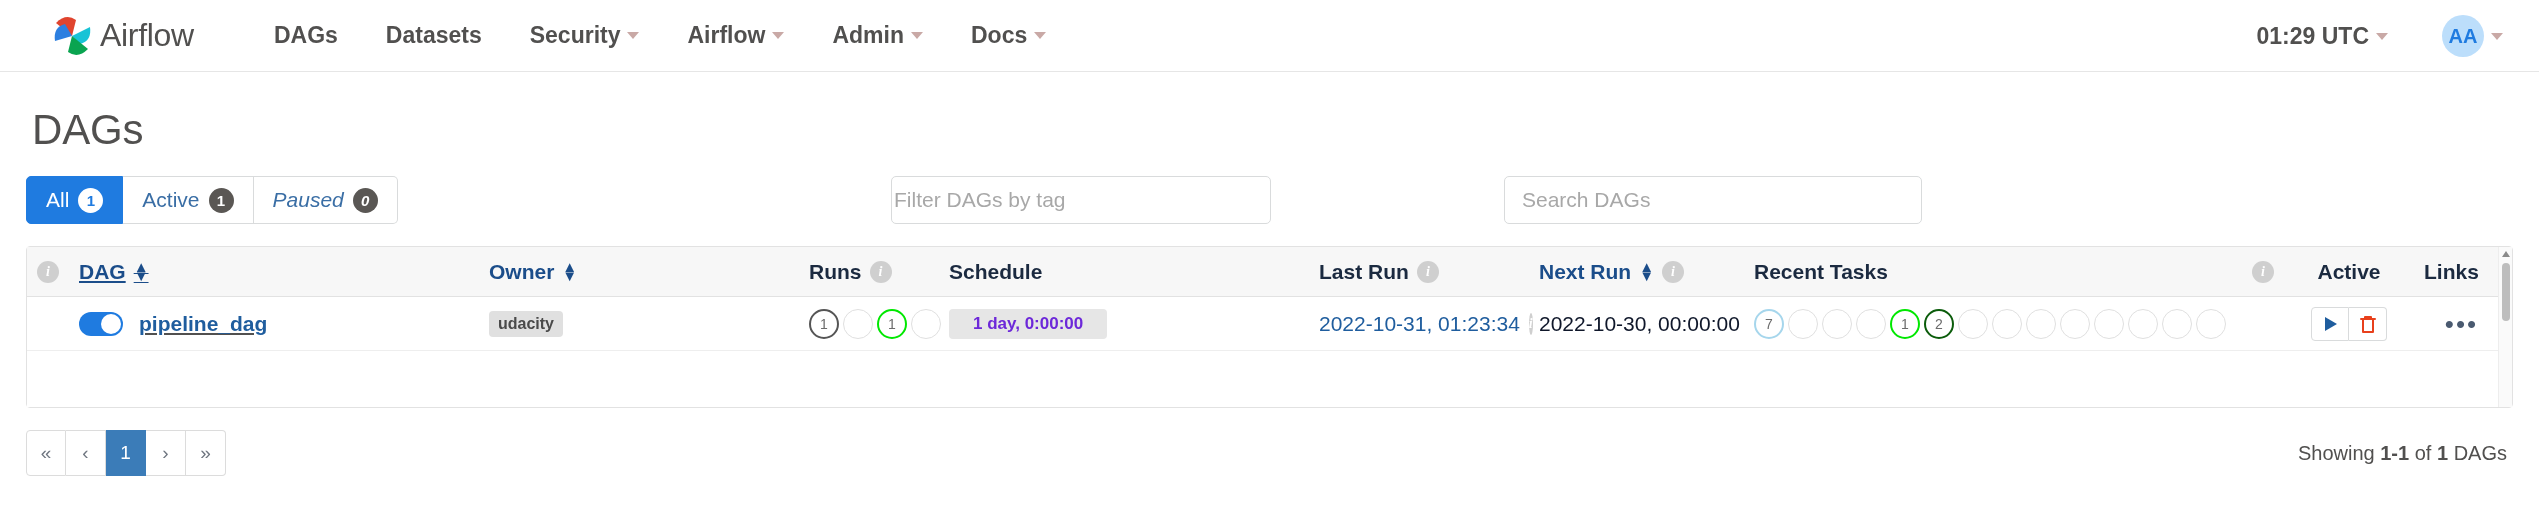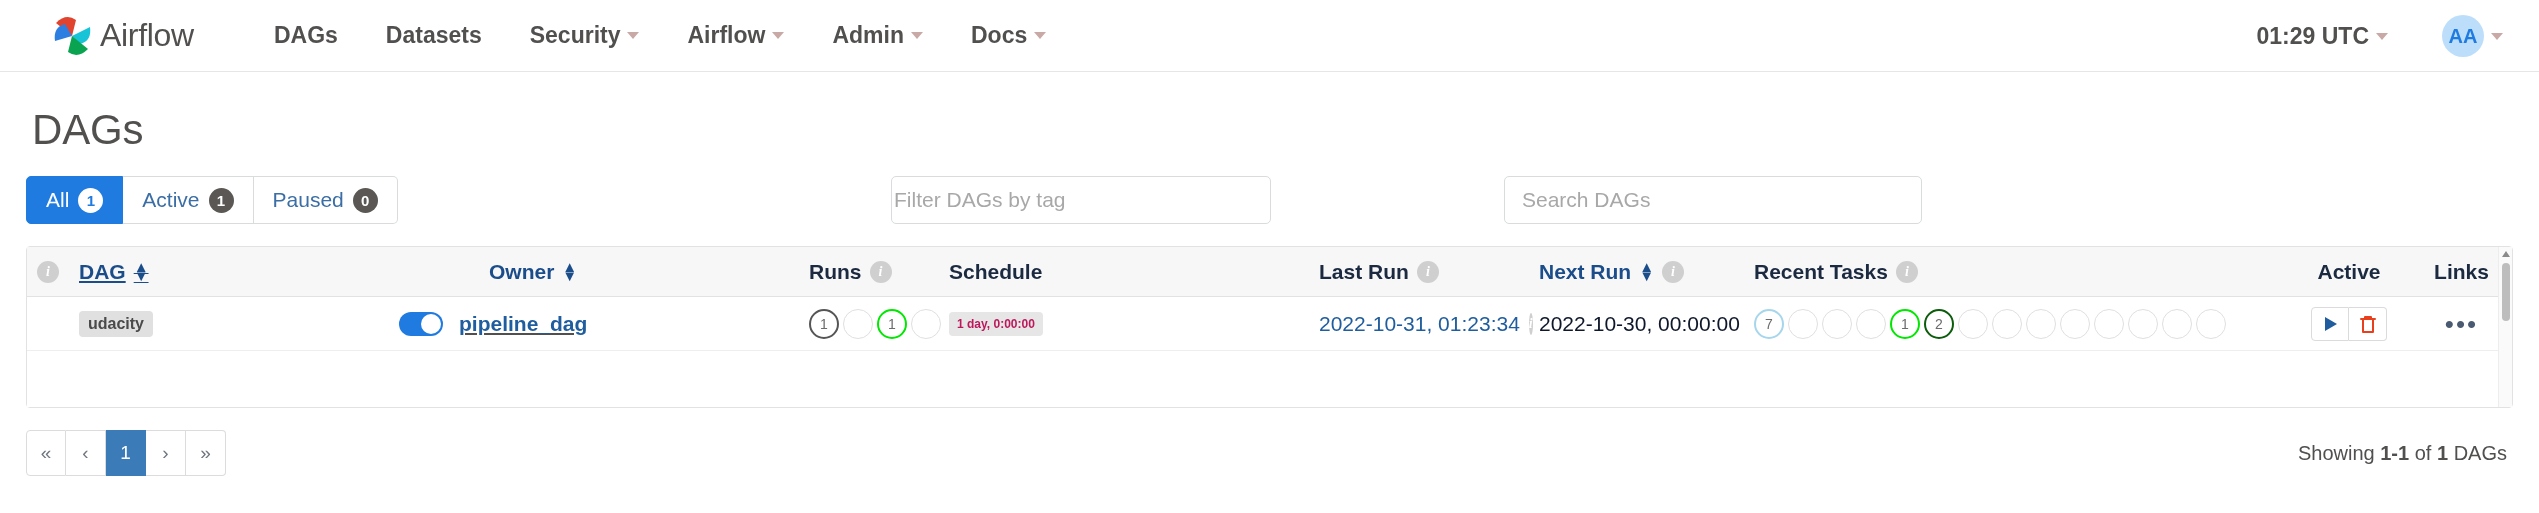--- a/index.html
+++ b/index.html
@@ -65,21 +65,21 @@
   }
   .btn-group { display: flex; }
   .filter-btn {
     height: 48px; display: flex; align-items: center; gap: 9px;
     padding: 16px 19px; font-size: 21px;
     border: 1px solid #d9dbdc; background: #fff; color: #3a6ea5;
     cursor: pointer;
   }
   .filter-btn:not(:first-child) { border-left: none; }
   .filter-btn:first-child { border-radius: 5px 0 0 5px; }
-  .filter-btn:last-child { border-radius: 0 5px 5px 0; }
+  .filter-btn:last-child { border-radius: 0 5px 5px 0; font-style: italic; }
   .filter-btn.active { background: #1f7be0; border-color: #1f7be0; color: #fff; }
   .pill {
     min-width: 25px; height: 25px; padding: 0 6px; border-radius: 13px;
     background: #5a5754; color: #fff; font-size: 15px; font-weight: bold;
     display: flex; align-items: center; justify-content: center;
   }
   .filter-btn.active .pill { background: #fff; color: #1f7be0; }
 
   .tag-input {
     position: absolute; left: 865px; top: 0;
@@ -147,40 +147,40 @@
   }
   .td { display: flex; align-items: center; padding: 0 10px; }
 
   .c-spacer  { width: 42px; flex: none; }
   .c-dag     { width: 410px; flex: none; text-decoration: underline; }
   .c-owner   { width: 320px; flex: none; }
   .c-runs    { width: 140px; flex: none; }
   .c-sched   { width: 370px; flex: none; }
   .c-last    { width: 220px; flex: none; }
   .c-next    { width: 215px; flex: none; }
-  .c-recent  { width: 540px; flex: none; }
+  .c-recent  { width: 540px; flex: none; justify-content: space-between; }
   .c-actions { width: 130px; flex: none; }
   .c-links   { width: 95px; flex: none; }
 
   .row-toggle {
     width: 44px; height: 24px; border-radius: 12px; background: #1f7be0;
     position: relative; cursor: pointer; flex: none; margin-right: 16px;
   }
   .row-toggle .knob {
     position: absolute; right: 2px; top: 2px;
     width: 20px; height: 20px; border-radius: 50%; background: #fff;
   }
   .dag-link { font-size: 21px; font-weight: bold; color: #1f5d9e; cursor: pointer; }
   .owner-tag {
     background: #e0e0e0; color: #4a4a4a; font-size: 16px; font-weight: bold;
     border-radius: 4px; padding: 4px 9px;
   }
   .sched-tag {
-    background: #e6e6e6; color: #be185d; font-size: 12px; font-weight: bold;
-    border-radius: 4px; padding: 5px 8px; white-space: nowrap;
+    background: #e6e6e6; color: #6d28d9; font-size: 17px; font-weight: bold;
+    border-radius: 4px; padding: 5px 24px; white-space: nowrap;
   }
   .date-link { font-size: 21px; color: #1f5d9e; cursor: pointer; white-space: nowrap; }
   .date-plain { font-size: 21px; color: #0f172a; white-space: nowrap; }
 
   .circ-row { display: flex; align-items: center; gap: 4px; }
   .circ {
     width: 30px; height: 30px; border-radius: 50%;
     border: 2px solid #e0e0e0; background: #fff;
     display: flex; align-items: center; justify-content: center;
     font-size: 14px; color: #6b6b6b; cursor: pointer; flex: none;
@@ -358,37 +358,37 @@
           </span>
         <span class="info-icon">i</span>
       </div>
       <div class="th c-recent">
         <span>Recent Tasks</span>
         <span class="info-icon">i</span>
       </div>
       <div class="th c-actions" style="justify-content:center">
         <span>Active</span>
       </div>
-      <div class="th c-links" style="justify-content:center">
+      <div class="th c-links" style="justify-content:flex-start">
         <span>Links</span>
       </div>
     </div>
 
     <div class="tbody-row">
       <div class="td c-spacer"></div>
-
-      <div class="td c-owner">
-        <span class="owner-tag">udacity</span>
-      </div>
 
       <div class="td c-dag">
         <div class="row-toggle">
           <span class="knob"></span>
         </div>
         <span class="dag-link">pipeline_dag</span>
+      </div>
+
+      <div class="td c-owner">
+        <span class="owner-tag">udacity</span>
       </div>
 
       <div class="td c-runs">
         <div class="circ-row" id="runs-circles">
             <div class="circ" style="border-color: rgb(85, 85, 85);">1</div>
             <div class="circ empty" style="border-color: rgb(224, 224, 224);"></div>
             <div class="circ" style="border-color: rgb(0, 232, 0);">1</div>
             <div class="circ empty" style="border-color: rgb(224, 224, 224);"></div>
           </div>
       </div>

